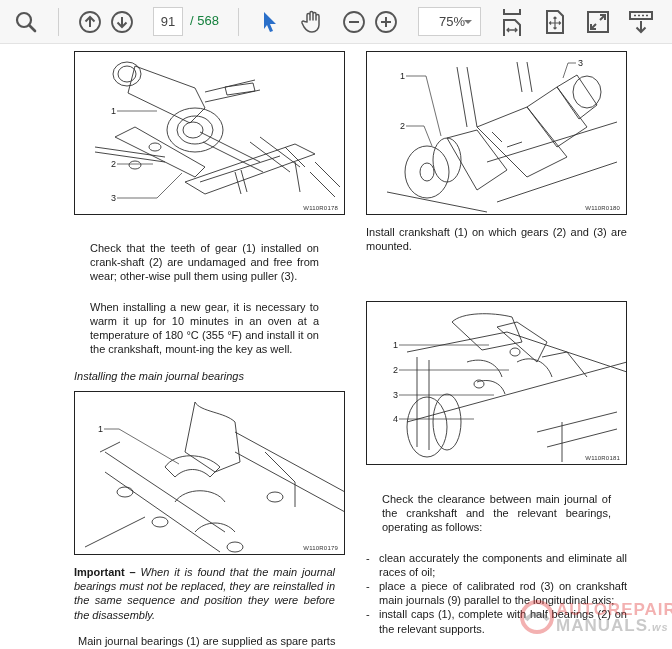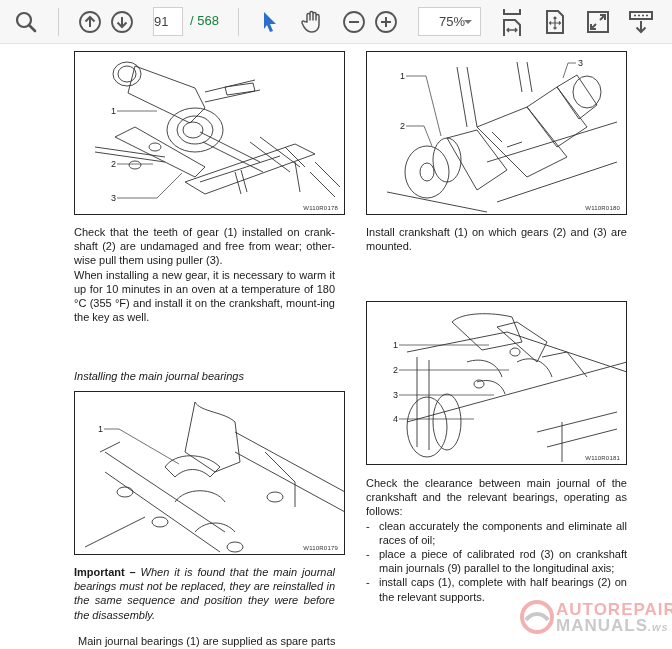--- a/index.html
+++ b/index.html
@@ -1,30 +1,30 @@
 <!DOCTYPE html>
 <html><head>
 <meta charset="utf-8">
 <style>
   * { box-sizing: border-box; margin: 0; padding: 0; }
   html, body { width: 672px; height: 649px; overflow: hidden; background: #fff; font-family: "Liberation Sans", sans-serif; }
   .toolbar { position: absolute; left: 0; top: 0; width: 672px; height: 44px; background: #f7f7f7; border-bottom: 1px solid #e3e3e3; }
   .tb { position: absolute; top: 8px; width: 28px; height: 28px; display: flex; align-items: center; justify-content: center; cursor: pointer; }
   .sep { position: absolute; top: 8px; width: 1px; height: 28px; background: #d0d0d0; }
-  .page-input { position: absolute; left: 153px; top: 7px; width: 30px; height: 29px; border: 1px solid #cfcfcf; background: #fff; font-size: 13px; color: #444; line-height: 27px; }
+  .page-input { position: absolute; left: 153px; top: 7px; width: 30px; height: 29px; border: 1px solid #cfcfcf; background: #fff; font-size: 13px; color: #444; text-align: center; line-height: 27px; }
   .page-total { position: absolute; left: 190px; top: 13px; font-size: 13px; color: #15803d; }
   .zoom-select { position: absolute; left: 418px; top: 7px; width: 63px; height: 29px; border: 1px solid #cfcfcf; background: #fff; font-size: 13px; color: #444; line-height: 27px; padding-left: 20px; }
   .zoom-select .caret { position: absolute; right: 8px; top: 12px; width: 0; height: 0; border-left: 4px solid transparent; border-right: 4px solid transparent; border-top: 4px solid #777; }
 
   .doc { position: absolute; left: 0; top: 45px; width: 672px; height: 604px; background: #fff; overflow: hidden; }
   .fig { position: absolute; border: 1px solid #222; background: #fff; overflow: hidden; }
   .fig .code { position: absolute; right: 6px; bottom: 3px; font-size: 6px; color: #333; letter-spacing: 0.2px; }
   .fig svg { position: absolute; left: 0; top: 0; }
   .txt { position: absolute; font-size: 11px; line-height: 14.2px; color: #1a1a1a; text-align: justify; }
-  .txt p { margin: 0; }
+  .txt p { margin: 16px; }
   .ital { font-style: italic; }
   .bold { font-weight: bold; }
   ul.dash { list-style: none; }
   ul.dash li { position: relative; padding-left: 13px; }
   ul.dash li::before { content: "-"; position: absolute; left: 0; top: 0; }
   .watermark { position: absolute; left: 520px; top: 553px; width: 150px; height: 40px; opacity: 0.35; }
   .wm-line1 { position: absolute; left: 36px; top: 2px; font-size: 17px; font-weight: bold; color: #d22; letter-spacing: 1px; }
   .wm-line2 { position: absolute; left: 36px; top: 18px; font-size: 17px; font-weight: bold; color: #666; letter-spacing: 1px; }
   .wm-line2 small { font-size: 11px; font-style: italic; }
 </style>

